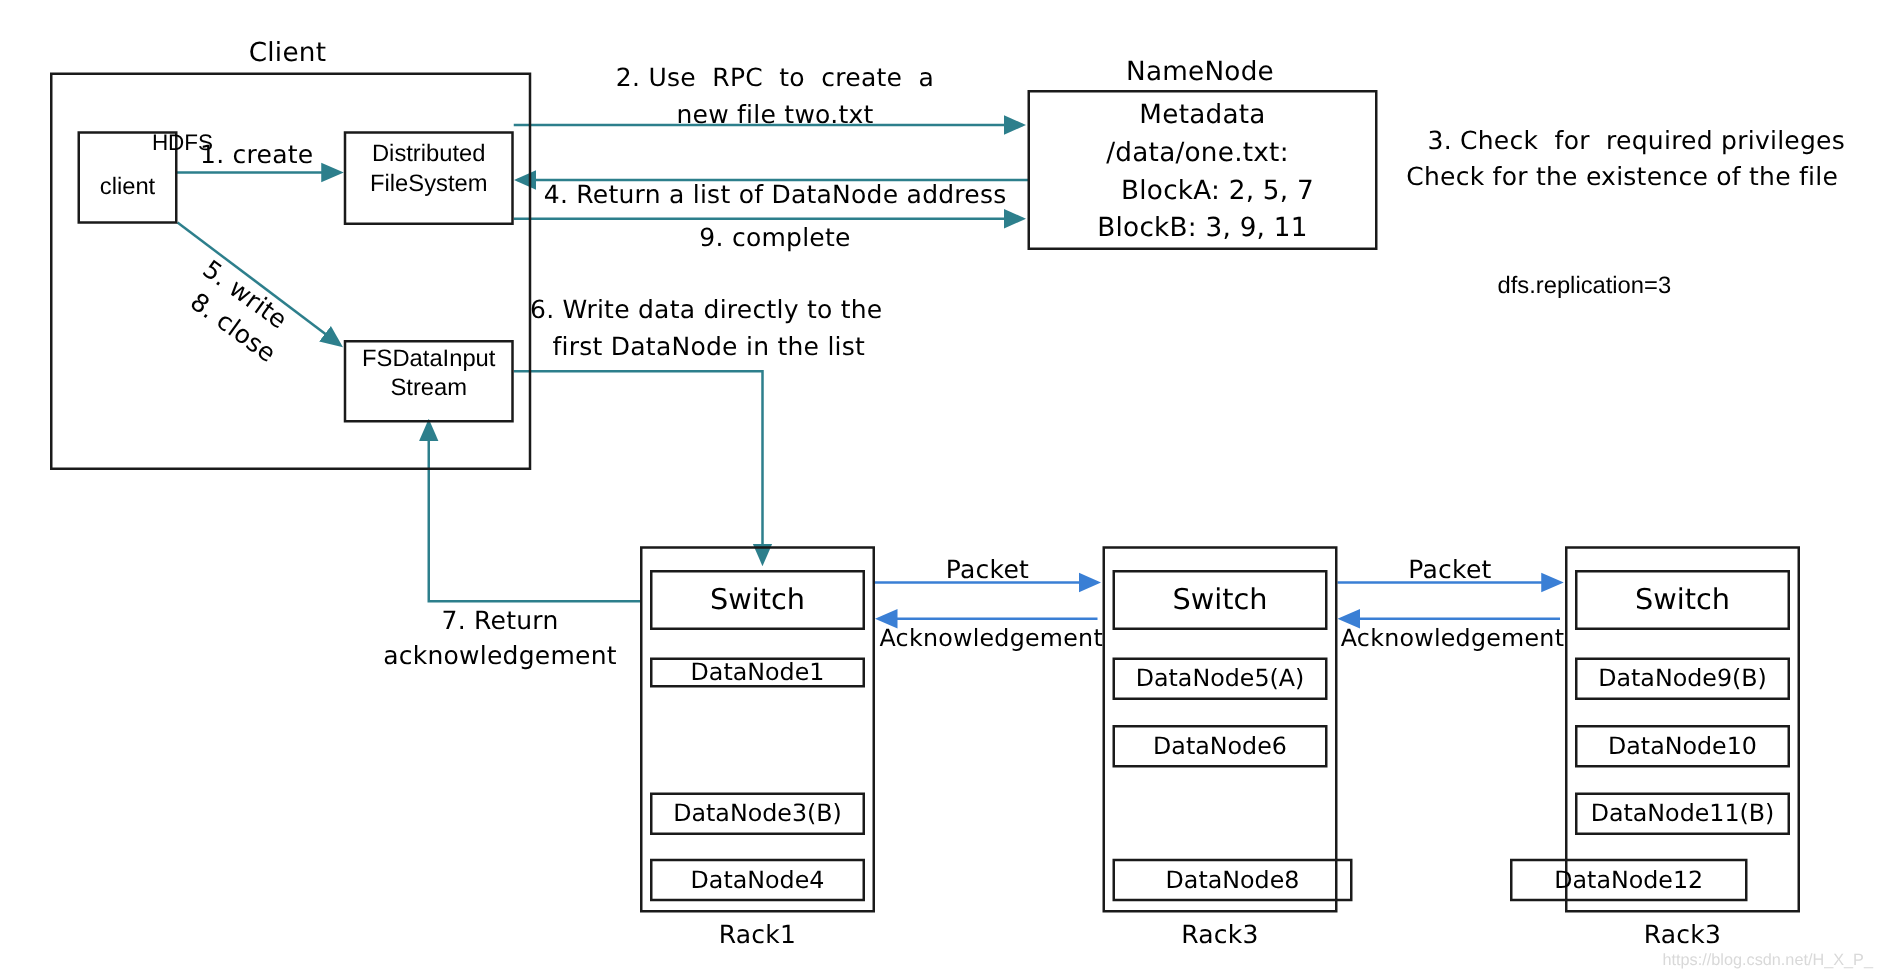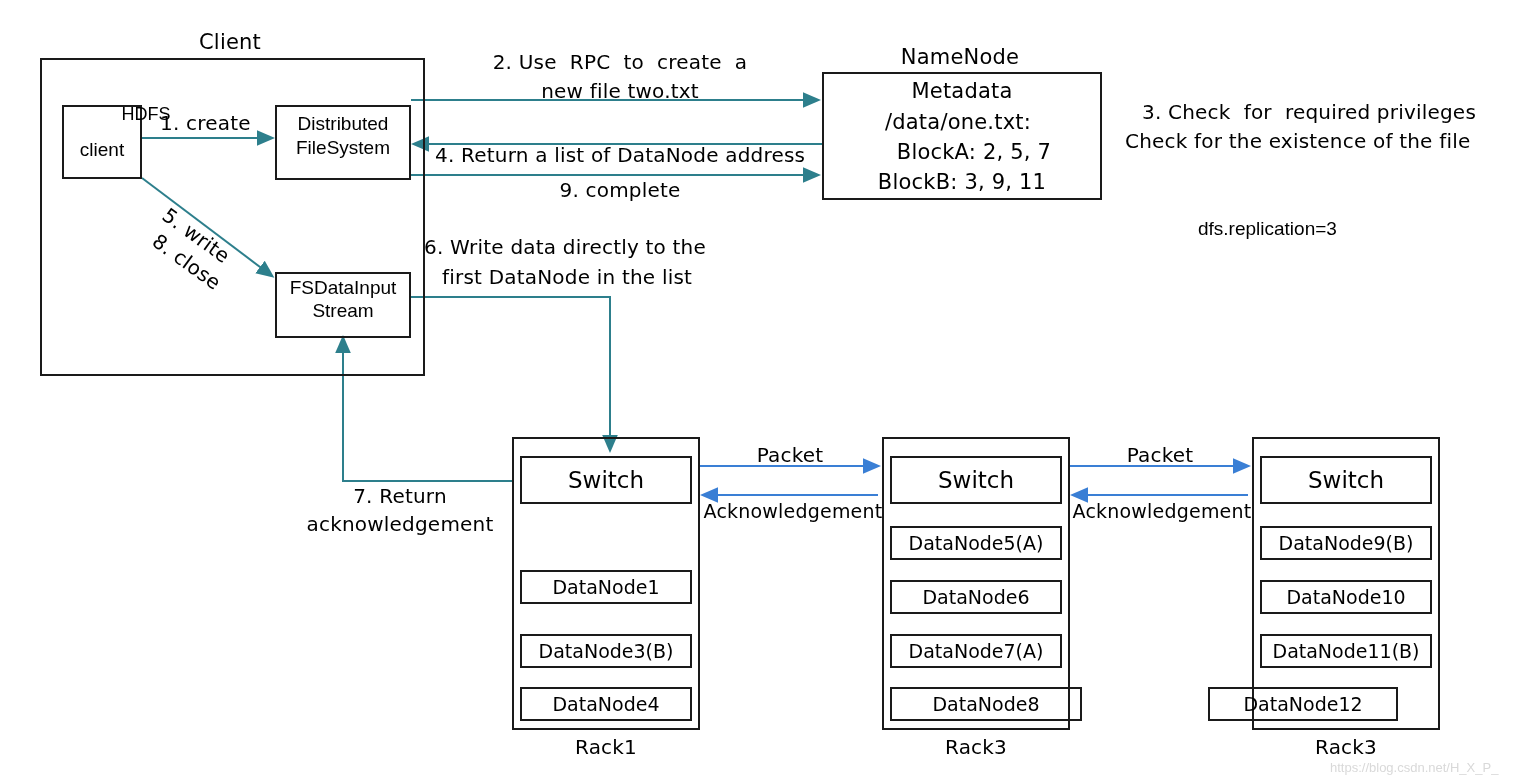--- a/index.html
+++ b/index.html
@@ -163,44 +163,41 @@
   <div class="hand center" style="left:700px; top:443px; width:180px; font-size:20px;">Packet</div>
   <div class="hand center" style="left:703px; top:500px; width:180px; font-size:19px;">Acknowledgement</div>
 
   <div class="hand center" style="left:1070px; top:443px; width:180px; font-size:20px;">Packet</div>
   <div class="hand center" style="left:1072px; top:500px; width:180px; font-size:19px;">Acknowledgement</div>
 
   <div class="box" style="left:512px; top:437px; width:188px; height:293px;"></div>
   <div class="node-box switch-box" style="left:520px; top:456px; width:172px; height:48px;">
     <span>Switch</span>
   </div>
-  <div class="node-box" style="left:520px; top:526px; width:172px; height:34px;margin-top:44px;">
+  <div class="node-box" style="left:520px; top:526px; width:172px; height:24px;">
     <span>DataNode1</span>
   </div>
   <div class="node-box" style="left:520px; top:634px; width:172px; height:34px;">
     <span>DataNode3(B)</span>
   </div>
   <div class="node-box" style="left:520px; top:687px; width:172px; height:34px;">
     <span>DataNode4</span>
   </div>
   <div class="hand center" style="left:512px; top:735px; width:188px; font-size:20px;">Rack1</div>
 
   <div class="box" style="left:882px; top:437px; width:188px; height:293px;"></div>
   <div class="node-box switch-box" style="left:890px; top:456px; width:172px; height:48px;">
     <span>Switch</span>
   </div>
   <div class="node-box" style="left:890px; top:526px; width:172px; height:34px;">
     <span>DataNode5(A)</span>
   </div>
   <div class="node-box" style="left:890px; top:580px; width:172px; height:34px;">
     <span>DataNode6</span>
   </div>
-  <div class="node-box" style="left:890px; top:634px; width:172px; height:34px;">
-    <span>DataNode7(A)</span>
-  </div>
   <div class="node-box" style="left:890px; top:687px; width:192px; height:34px;">
     <span>DataNode8</span>
   </div>
   <div class="hand center" style="left:882px; top:735px; width:188px; font-size:20px;">Rack3</div>
 
   <div class="box" style="left:1252px; top:437px; width:188px; height:293px;"></div>
   <div class="node-box switch-box" style="left:1260px; top:456px; width:172px; height:48px;">
     <span>Switch</span>
   </div>
   <div class="node-box" style="left:1260px; top:526px; width:172px; height:34px;">

